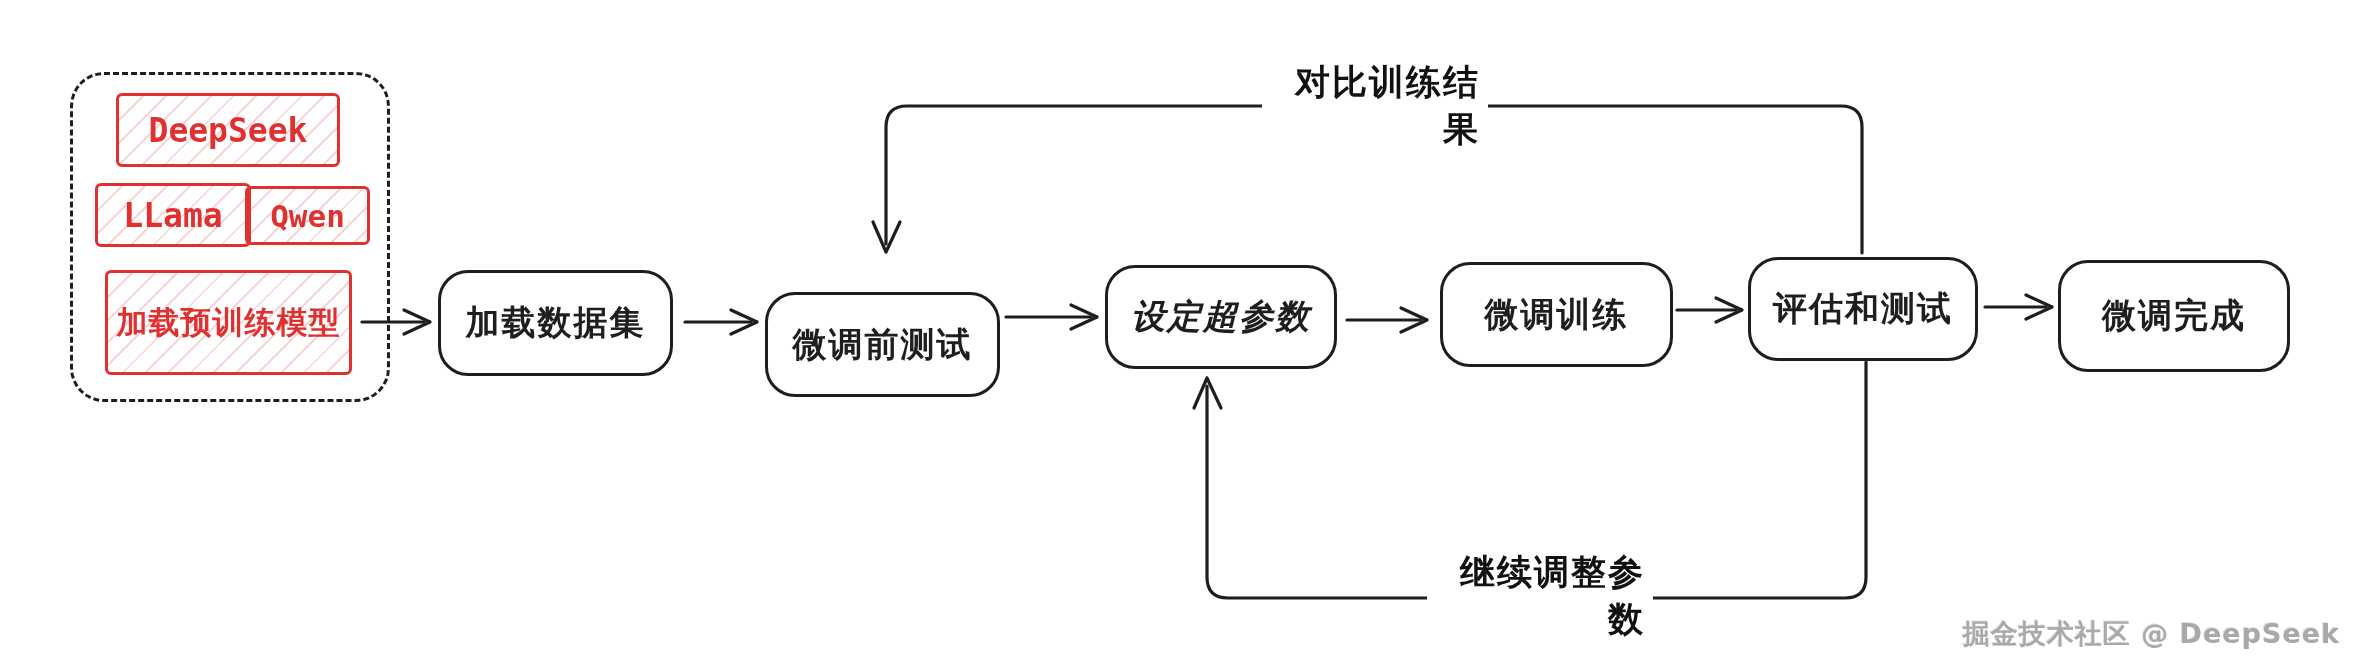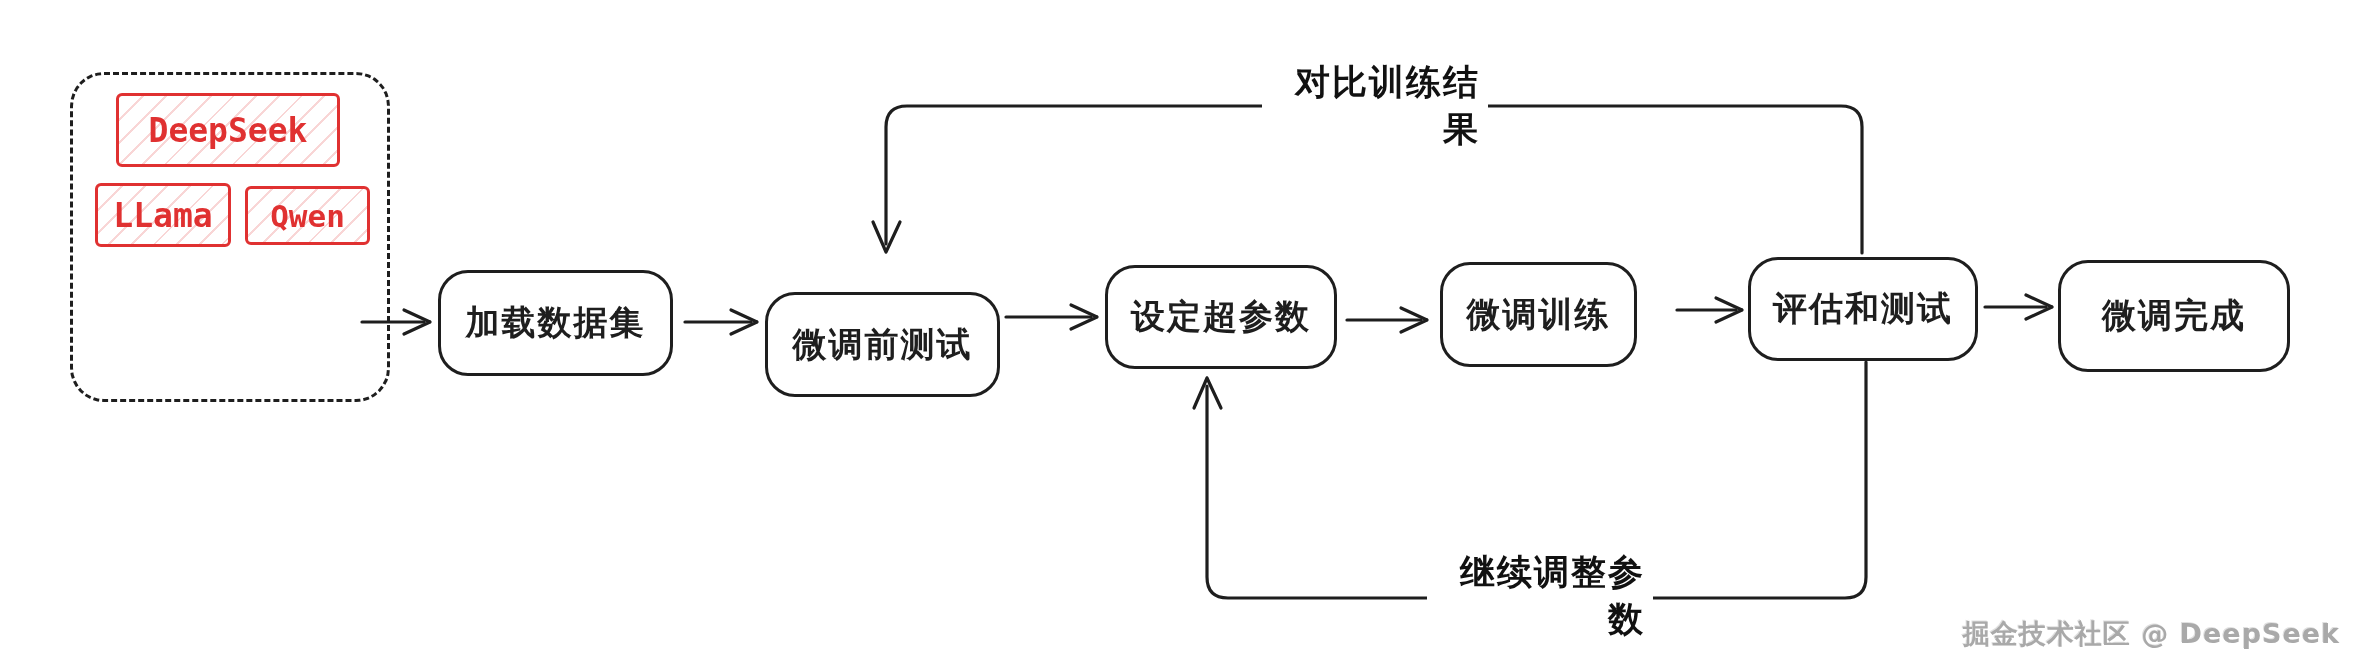--- a/index.html
+++ b/index.html
@@ -148,42 +148,45 @@
       <path d="M1207,378 L1194,408 M1207,378 L1221,408"></path>
     </g>
   </svg>
 
   <div class="model-group"></div>
 
   <div class="red-box mono-lg" style="left:116px; top:93px; width:224px; height:74px;">
     <span>DeepSeek</span>
   </div>
 
-  <div class="red-box mono-lg" style="left:95px; top:183px; width:136px; height:64px;">
+  <div class="red-box mono-lg" style="left:95px; top:183px; width:156px; height:64px;">
     <span>LLama</span>
   </div>
 
   <div class="red-box mono-md" style="left:245px; top:186px; width:125px; height:59px;">
     <span>Qwen</span>
   </div>
 
+  <div class="red-box cjk" style="left:105px; top:270px; width:247px; height:105px;">
+    <span>加载预训练模型</span>
+  </div>
 
   <div class="flow-node" style="left:438px; top:270px; width:235px; height:106px;">
     <span>加载数据集</span>
   </div>
 
   <div class="flow-node" style="left:765px; top:268px; width:235px; height:105px;margin-top:24px;">
     <span>微调前测试</span>
   </div>
 
-  <div class="flow-node" style="left:1105px; top:265px; width:232px; height:104px;">
+  <div class="flow-node" style="left:1105px; top:265px; width:232px; height:104px;font-style:italic;">
     <span>设定超参数</span>
   </div>
 
-  <div class="flow-node" style="left:1440px; top:262px; width:197px; height:105px;">
+  <div class="flow-node" style="left:1440px; top:262px; width:233px; height:105px;">
     <span>微调训练</span>
   </div>
 
   <div class="flow-node" style="left:1748px; top:257px; width:230px; height:104px;">
     <span>评估和测试</span>
   </div>
 
   <div class="flow-node" style="left:2058px; top:244px; width:232px; height:112px;margin-top:16px;">
     <span>微调完成</span>
   </div>

